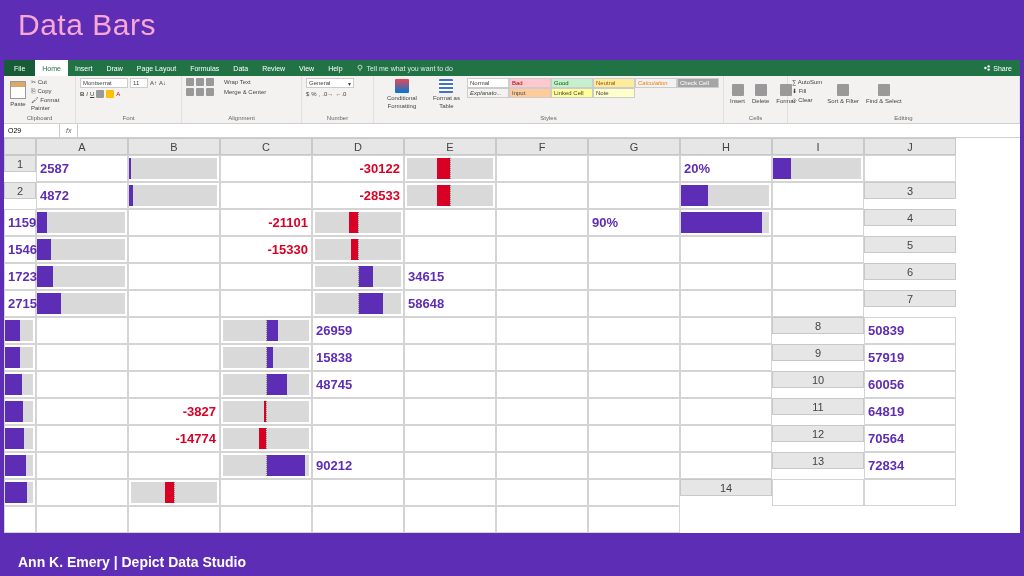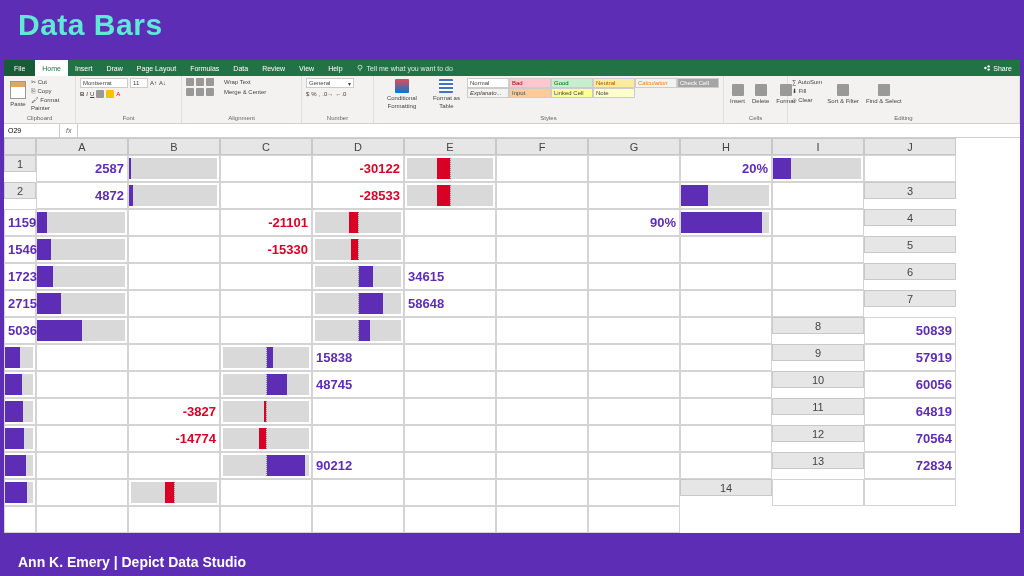--- a/index.html
+++ b/index.html
@@ -1,18 +1,18 @@
 <!DOCTYPE html>
 <html><head>
 <meta charset="utf-8">
 <style>
 *{margin:0;padding:0;box-sizing:border-box;font-family:"Segoe UI",Arial,sans-serif}
 body{width:1024px;height:576px;overflow:hidden;background:#5e2db5;position:relative}
 .title-banner{height:55px;padding:8px 18px}
-.title-banner h1{color:#5eead4;font-weight:700;font-size:30px;letter-spacing:.5px}
+.title-banner h1{color:#f9a8d4;font-weight:400;font-size:30px;letter-spacing:.5px}
 .excel-window{position:absolute;top:60px;left:4px;right:4px;background:#fff}
 .menubar{height:16px;background:#217346;display:flex;align-items:center;color:#fff;font-size:7px}
 .file-btn{background:#185c37;padding:0 10px;height:100%;display:flex;align-items:center}
 .mtab{padding:0 7px;height:100%;display:flex;align-items:center}
 .mtab.active{background:#fff;color:#217346}
 .tell{display:flex;align-items:center;gap:3px;font-size:7px;opacity:.85;padding:0 6px}
 .share{margin-left:auto;padding:0 8px;display:flex;align-items:center;gap:2px}
 .ribbon{height:48px;background:#f3f2f1;border-bottom:1px solid #d0d0d0;display:flex;font-size:6px;color:#444;position:relative}
 .rgroup{border-right:1px solid #e0e0e0;padding:2px 4px;display:flex;flex-direction:column;justify-content:space-between}
 .rgroup-label{text-align:center;font-size:6px;color:#666;margin-top:auto}
@@ -37,21 +37,21 @@
 .s-link{background:#ffff99}
 .s-note{background:#ffffcc}
 .formula-bar{height:14px;background:#fff;border-bottom:1px solid #d0d0d0;display:flex;align-items:center;font-size:7px}
 .namebox{width:56px;border-right:1px solid #ccc;padding:0 4px;height:100%;display:flex;align-items:center}
 .fxlabel{padding:0 6px;font-style:italic;color:#666;border-right:1px solid #ccc;height:100%;display:flex;align-items:center}
 .grid{display:grid;grid-template-columns:32px repeat(10,92px);font-size:12px;background:#fff}
 .colhead,.rowhead{background:#e6e6e6;border:1px solid #c8c8c8;text-align:center;font-size:11px;color:#444;height:17px;display:flex;align-items:center;justify-content:center}
 .corner{background:#e6e6e6;border:1px solid #c8c8c8}
 .cell{border:1px solid #d4d4d4;height:27px;position:relative;display:flex;align-items:center;padding:0 3px}
 .val{position:relative;z-index:2;font-weight:700;font-size:13px;width:100%}
-.val.purple{color:#5e2db5;text-align:right}
+.val.purple{color:#5e2db5;}
 .val.red{color:#d90026;text-align:right}
 .val.left{text-align:left}
 .bar-bg{position:absolute;inset:2px;background:#d9d9d9;z-index:0}
 .bar-fill{position:absolute;top:2px;bottom:2px;left:0;background:#5e2db5;z-index:1}
 .bar-track{position:absolute;inset:2px;z-index:0;display:flex}
 .half{flex:1;position:relative;background:#d9d9d9}
 .half.left{border-right:1px dotted #888}
 .negbar{position:absolute;top:0;bottom:0;right:0;background:#d90026}
 .posbar{position:absolute;top:0;bottom:0;left:0;background:#5e2db5}
 .footer-banner{position:absolute;bottom:0;left:0;right:0;height:28px;background:#5e2db5;color:#fff;font-weight:700;font-size:14px;display:flex;align-items:center;padding:0 18px}
@@ -401,36 +401,36 @@
       </div>
       <div class="cell">
         <span class="val purple left">58648</span>
       </div>
       <div class="cell"></div>
       <div class="cell"></div>
       <div class="cell"></div>
       <div class="cell"></div>
       <div class="rowhead">7</div>
       <div class="cell">
-        <span class="val purple">50367</span>
-      </div>
-      <div class="cell">
         <div class="bar-bg"></div>
         <div class="bar-fill" style="width: 50.367%;"></div>
       </div>
       <div class="cell"></div>
       <div class="cell"></div>
       <div class="cell">
         <div class="bar-track">
           <div class="half left"></div>
           <div class="half">
             <div class="posbar" style="width: 26.959%;"></div>
           </div>
         </div>
       </div>
+      <div class="cell">
+        <span class="val purple left">26959</span>
+      </div>
       <div class="cell"></div>
       <div class="cell"></div>
       <div class="cell"></div>
       <div class="cell"></div>
       <div class="rowhead">8</div>
       <div class="cell">
         <span class="val purple">50839</span>
       </div>
       <div class="cell">
         <div class="bar-bg"></div>

